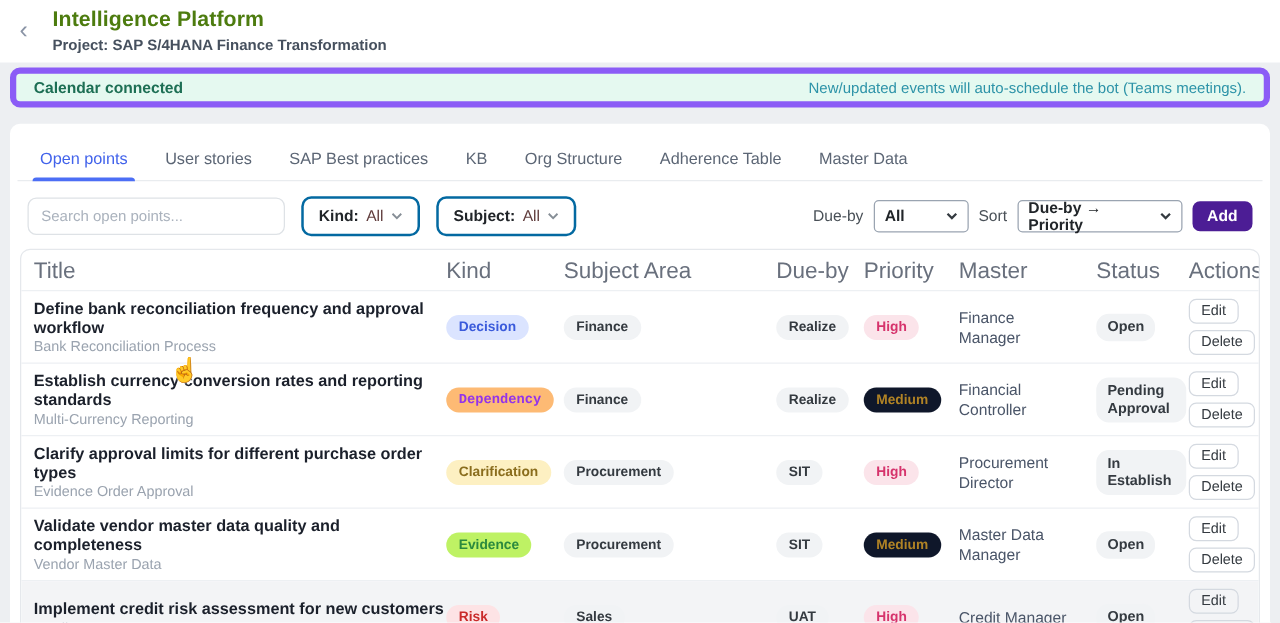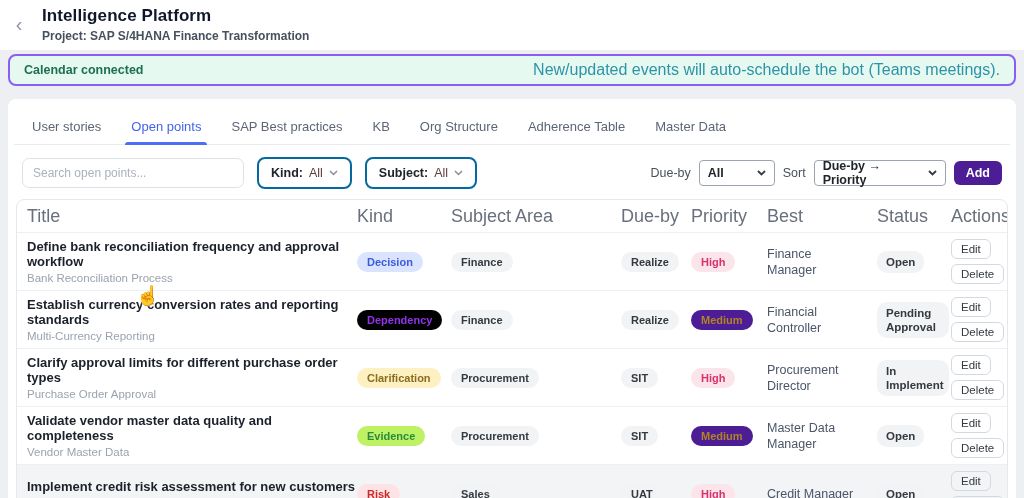--- a/index.html
+++ b/index.html
@@ -3,41 +3,41 @@
 <meta charset="utf-8">
 <style>
   * { margin:0; padding:0; box-sizing:border-box; }
   html,body { width:1024px; height:498px; overflow:hidden; }
   body { background:#edeff2; font-family:"Liberation Sans", sans-serif; color:#212529; position:relative; }
 
   
   .topbar { background:#ffffff; height:50px; display:flex; align-items:flex-start; padding:6px 0 0 10px; }
   .back-btn { color:#8a94a6; font-size:20px; line-height:20px; margin-top:8px; cursor:pointer; width:18px; text-align:center; }
   .titles { margin-left:14px; }
-  .page-title { font-size:17px; font-weight:bold; color:#0f172a; letter-spacing:.1px; }
+  .page-title { font-size:17px; font-weight:bold; color:#4d7c0f; letter-spacing:.1px; }
   .page-subtitle { font-size:12px; font-weight:bold; color:#46505e; margin-top:3px; }
 
   
-  .banner { margin:4px 8px 0; background:#e5f9f0; border:2px solid #8b5cf6; border-radius:8px;
+  .banner { margin:4px 8px 0; background:#e5f9f0; border:5px solid #8b5cf6; border-radius:8px;
             height:32px; display:flex; align-items:center; justify-content:space-between; padding:0 14px;text-align:right; }
   .banner-left { font-size:12.5px; font-weight:bold; color:#1d6f54; }
-  .banner-right { font-size:16px; color:#2d93a8; }
+  .banner-right { font-size:12px; color:#2d93a8; }
 
   
   .card { margin:13px 8px 0; background:#ffffff; border-radius:8px 8px 0 0; padding:10px 6px 4px; }
 
   
   .tabs { display:flex; gap:26px; padding:6px 0 0 16px; border-bottom:1px solid #e9ecef; }
   .tab { font-size:13px; color:#5c6675; padding:4px 2px 10px; cursor:pointer; position:relative; }
   .tab.active { color:#4263eb; }
   .tab.active::after { content:""; position:absolute; left:-4px; right:-4px; bottom:-1px; height:3px; background:#4c6ef5; border-radius:3px 3px 0 0; }
 
   
   .filters { display:flex; align-items:center; margin:12px 8px 10px; gap:13px; }
-  .search-input { width:222px; height:30px; border:1px solid #dee2e6; border-radius:7px; padding:0 10px;
+  .search-input { width:206px; height:30px; border:1px solid #dee2e6; border-radius:7px; padding:0 10px;
                   font-size:12px; color:#343a40; font-family:"Liberation Sans",sans-serif; }
   .search-input::placeholder { color:#aab2bd; }
   .pill-btn { height:32px; border:2px solid #0369a1; border-radius:8px; background:#fff; display:flex;
               align-items:center; gap:6px; padding:0 12px; font-size:12.5px; cursor:pointer; }
   .pill-btn .lbl { font-weight:bold; color:#212529; }
   .pill-btn .val { color:#5f3b3b; }
   .chev { width:9px; height:6px; display:inline-block; }
   .chev svg { display:block; }
   .right-controls { margin-left:auto; display:flex; align-items:center; gap:8px; }
   .ctl-label { font-size:12.5px; color:#495057; }
@@ -54,27 +54,27 @@
   .trow { display:grid; grid-template-columns:330px 94px 170px 70px 76px 110px 74px 1fr;
           align-items:center; padding:0 8px 0 10px; }
   .thead { height:33px; border-bottom:1px solid #edf0f3; }
   .thead .th { font-size:18px; color:#69707d; }
   .tbody-row { min-height:55px; border-bottom:1px solid #edf0f3; }
   .tbody-row:last-child { border-bottom:none; background:#f3f4f6; }
   .cell-title .t1 { font-size:13px; font-weight:bold; color:#1b202b; line-height:15px; }
   .cell-title .t2 { font-size:11.5px; color:#9aa3af; margin-top:3px; }
   .badge { display:inline-block; font-size:11px; font-weight:bold; padding:4px 10px; border-radius:999px; }
   .badge[data-color="blue"]   { background:#dbe4ff; color:#3b5bdb; }
-  .badge[data-color="purple"] { background:#000000; color:#9333ea; }
+  .badge[data-color="purple"] { background:#fdba74; color:#9333ea;font-family:Liberation Mono, monospace; }
   .badge[data-color="yellow"] { background:#fdf0c2; color:#8a6d1d; }
   .badge[data-color="green"]  { background:#bef264; color:#2b8a3e; }
   .badge[data-color="red"]    { background:#fde3e5; color:#c92a2a; }
   .badge[data-color="gray"]   { background:#f1f3f5; color:#343a40; }
   .badge.prio[data-color="red"]    { background:#fbe4ea; color:#d6336c; }
-  .badge.prio[data-color="yellow"] { background:#4c1d95; color:#b08325; }
+  .badge.prio[data-color="yellow"] { background:#0f172a; color:#b08325; }
   .owner { font-size:12.5px; color:#4a5568; line-height:16px; padding-right:14px; }
   .status-badge { display:inline-block; font-size:11.5px; font-weight:bold; color:#343a40; background:#f1f3f5;
                   border-radius:10px; padding:4px 9px; line-height:14px; max-width:72px; }
   .actions { display:flex; flex-direction:column; gap:5px; align-items:flex-start; padding:6px 0; }
   .action-btn { background:#fff; border:1px solid #d4d9e0; border-radius:6px; font-size:11.5px; color:#343a40;
                 padding:3px 9px; cursor:pointer; font-family:"Liberation Sans",sans-serif; }
   .tbody-row:last-child .action-btn { background:#f3f4f6; }
 
   
   .cursor-hand { position:absolute; left:136px; top:284px; font-size:19px; color:#3b4252; pointer-events:none;
@@ -92,22 +92,22 @@
 </div>
 
 <div class="banner">
   <div class="banner-left">Calendar connected</div>
   <div class="banner-right">New/updated events will auto-schedule the bot (Teams meetings).</div>
 </div>
 
 <div class="card">
 
   <div class="tabs">
+    <div class="tab active">Open points</div>
     <div class="tab">User stories</div>
-    <div class="tab active">Open points</div>
     <div class="tab">SAP Best practices</div>
     <div class="tab">KB</div>
     <div class="tab">Org Structure</div>
     <div class="tab">Adherence Table</div>
     <div class="tab">Master Data</div>
   </div>
 
   <div class="filters">
     <input class="search-input" type="text" placeholder="Search open points..." style="">
     <div class="pill-btn">
@@ -152,21 +152,21 @@
     </div>
   </div>
 
   <div class="table-box">
     <div class="trow thead">
       <div class="th">Title</div>
       <div class="th">Kind</div>
       <div class="th">Subject Area</div>
       <div class="th">Due-by</div>
       <div class="th">Priority</div>
-      <div class="th">Best</div>
+      <div class="th">Master</div>
       <div class="th">Status</div>
       <div class="th">Actions</div>
     </div>
 
     <div class="trow tbody-row">
       <div class="cell-title">
         <div class="t1">Define bank reconciliation frequency and approval workflow</div>
         <div class="t2">Bank Reconciliation Process</div>
       </div>
       <div><span class="badge" data-color="blue">Decision</span></div>
@@ -194,28 +194,28 @@
       <div><span class="status-badge">Pending Approval</span></div>
       <div class="actions">
         <button class="action-btn">Edit</button>
         <button class="action-btn">Delete</button>
       </div>
     </div>
 
     <div class="trow tbody-row">
       <div class="cell-title">
         <div class="t1">Clarify approval limits for different purchase order types</div>
-        <div class="t2">Purchase Order Approval</div>
+        <div class="t2">Evidence Order Approval</div>
       </div>
       <div><span class="badge" data-color="yellow">Clarification</span></div>
       <div><span class="badge" data-color="gray">Procurement</span></div>
       <div><span class="badge" data-color="gray">SIT</span></div>
       <div><span class="badge prio" data-color="red">High</span></div>
       <div class="owner">Procurement Director</div>
-      <div><span class="status-badge">In Implement</span></div>
+      <div><span class="status-badge">In Establish</span></div>
       <div class="actions">
         <button class="action-btn">Edit</button>
         <button class="action-btn">Delete</button>
       </div>
     </div>
 
     <div class="trow tbody-row">
       <div class="cell-title">
         <div class="t1">Validate vendor master data quality and completeness</div>
         <div class="t2">Vendor Master Data</div>

